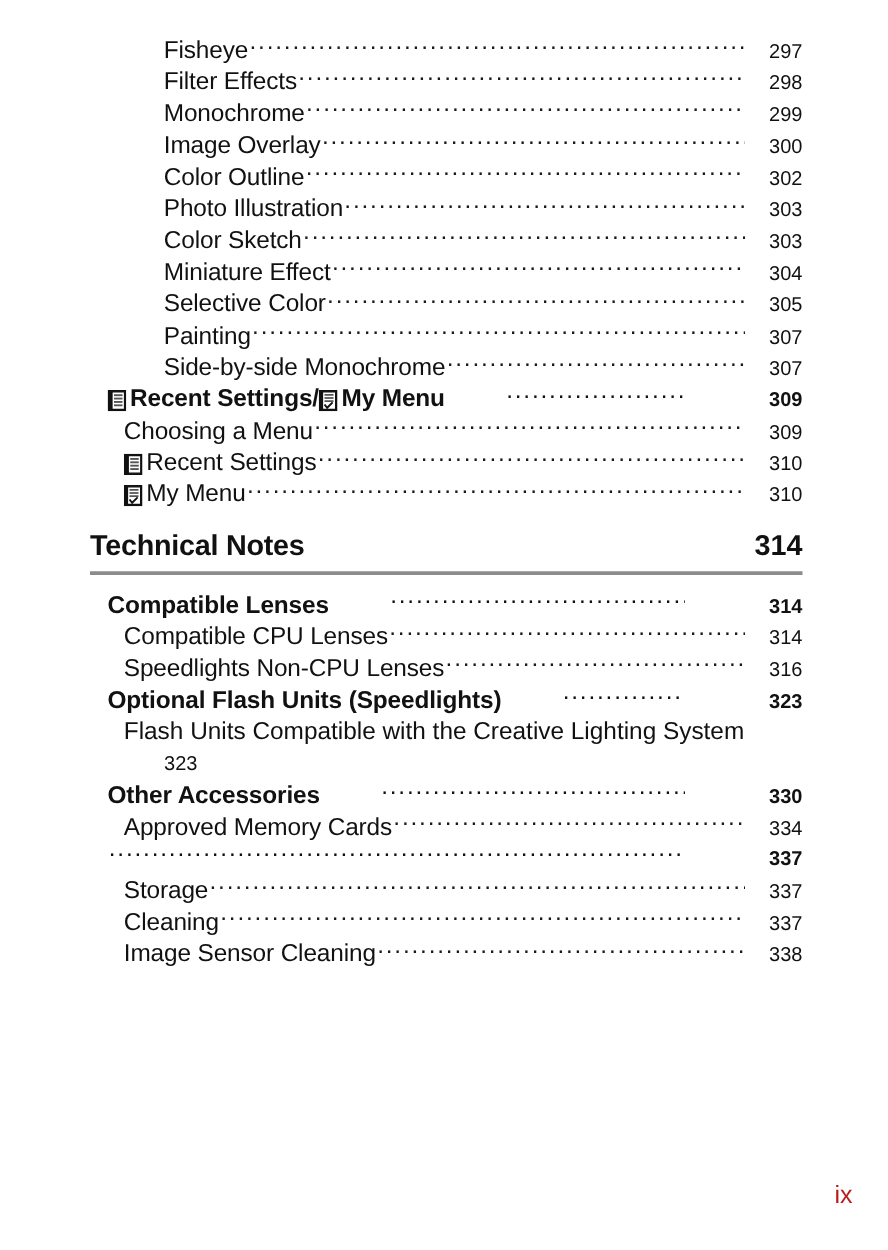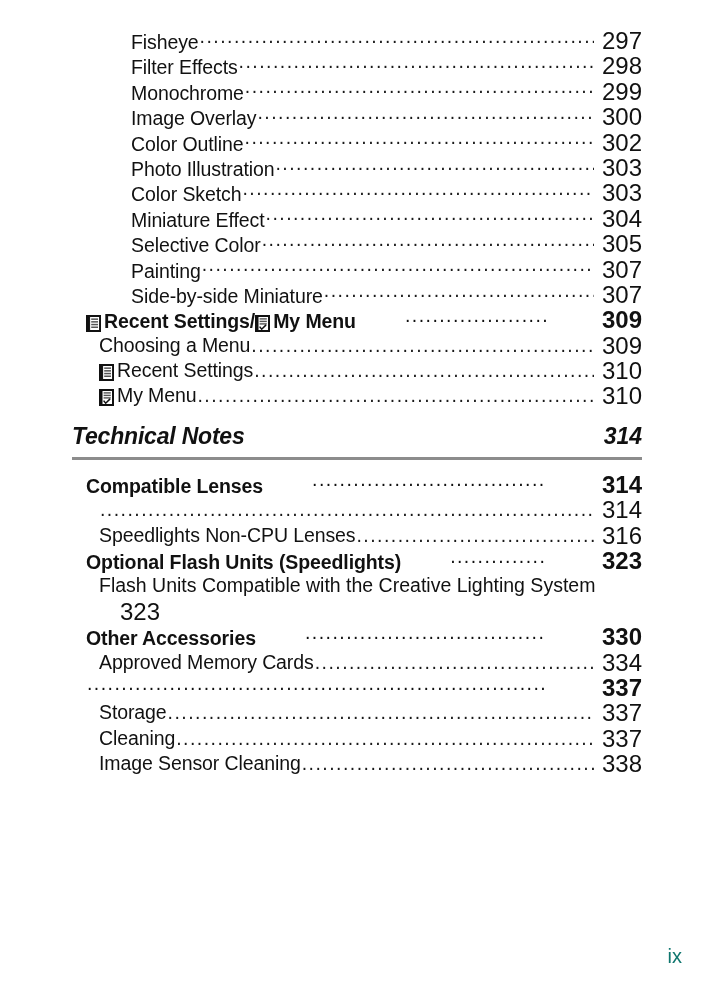--- a/index.html
+++ b/index.html
@@ -65,30 +65,30 @@
     left: 0;
     bottom: 0;
     font-size: 19.5px;
     letter-spacing: 1.45px;
     color: #1a1a1a;
     white-space: nowrap;
   }
 
   .pageno {
     flex: 0 0 auto;
-    font-size: 24px;
+    font-size: 16px;
     text-align: right;
     min-width: 38px;
     padding-left: 7px;
   }
 
   
   .lvl-deep   { padding-left: 131px; }
   .lvl-1      { padding-left: 86px; gap: 48px;  }
-  .lvl-2      { padding-left: 99px; align-items: flex-end;  }
+  .lvl-2      { padding-left: 99px;  }
   .lvl-3      { padding-left: 112px; flex-direction: column; }
 
   .bold .title,
   .bold .pageno {
     font-weight: bold;
   }
   .bold .leader::after { color: #111; }
   .chapter-row {
     display: flex;
     align-items: baseline;
@@ -123,21 +123,21 @@
     top: 1px;
   }
   .icon svg { display: block; }
 
   
   .folio {
     position: absolute;
     right: 28px;
     bottom: 32px;
     font-size: 20px;
-    color: #0f766e;
+    color: #b91c1c;
   }
 
   .wrap-first {
     display: flex;
     width: 100%;
     box-sizing: border-box;
     padding-left: 99px;
     padding-right: 76px;
     line-height: 25.4px;
     height: 25.4px;
@@ -196,21 +196,21 @@
           <span class="title">Selective Color</span>
           <span class="leader"></span>
           <span class="pageno">305</span>
         </div>
         <div class="row lvl-deep">
           <span class="title">Painting</span>
           <span class="leader"></span>
           <span class="pageno">307</span>
         </div>
         <div class="row lvl-deep">
-          <span class="title">Side-by-side Miniature</span>
+          <span class="title">Side-by-side Monochrome</span>
           <span class="leader"></span>
           <span class="pageno">307</span>
         </div>
       </div>
     <div id="recent-block">
         <div class="row lvl-1 bold">
           <span class="title"><span class="icon"><svg width="15" height="17" viewBox="0 0 15 17">
                 <rect x="0" y="0" width="15" height="17" fill="#111"></rect>
                 <rect x="3.6" y="1.5" width="10" height="14" fill="#fff" stroke="#111" stroke-width="1"></rect>
                 <rect x="5.2" y="3.4" width="6.8" height="1.5" fill="#555"></rect>
@@ -251,36 +251,37 @@
                 <rect x="3.0" y="1.5" width="10.5" height="14" fill="#fff" stroke="#111" stroke-width="1"></rect>
                 <rect x="4.6" y="3.2" width="7.2" height="1.4" fill="#555"></rect>
                 <rect x="4.6" y="5.7" width="7.2" height="1.4" fill="#555"></rect>
                 <rect x="4.6" y="8.2" width="7.2" height="1.4" fill="#555"></rect>
                 <path d="M4.6 11.6 l2.1 2.6 l4.4 -4.3" fill="none" stroke="#111" stroke-width="1.5"></path>
               </svg></span>My Menu</span>
           <span class="leader"></span>
           <span class="pageno">310</span>
         </div>
       </div>
-    <div id="chapter-block" style="margin-bottom: 12px; font-style: italic;">
+    <div id="chapter-block" style="margin-bottom: 12px;">
         <div style="margin-top: 14px;">
           <div class="chapter-row">
             <span class="chapter-title">Technical Notes</span>
             <span class="chapter-page">314</span>
           </div>
           <div class="chapter-rule"></div>
         </div>
       </div>
     <div id="tech-list">
         <div class="row lvl-1 bold">
           <span class="title">Compatible Lenses</span>
           <span class="leader"></span>
           <span class="pageno">314</span>
         </div>
         <div class="row lvl-2">
+          <span class="title">Compatible CPU Lenses</span>
           <span class="leader"></span>
           <span class="pageno">314</span>
         </div>
         <div class="row lvl-2">
           <span class="title">Speedlights Non-CPU Lenses</span>
           <span class="leader"></span>
           <span class="pageno">316</span>
         </div>
         <div class="row lvl-1 bold">
           <span class="title">Optional Flash Units (Speedlights)</span>

